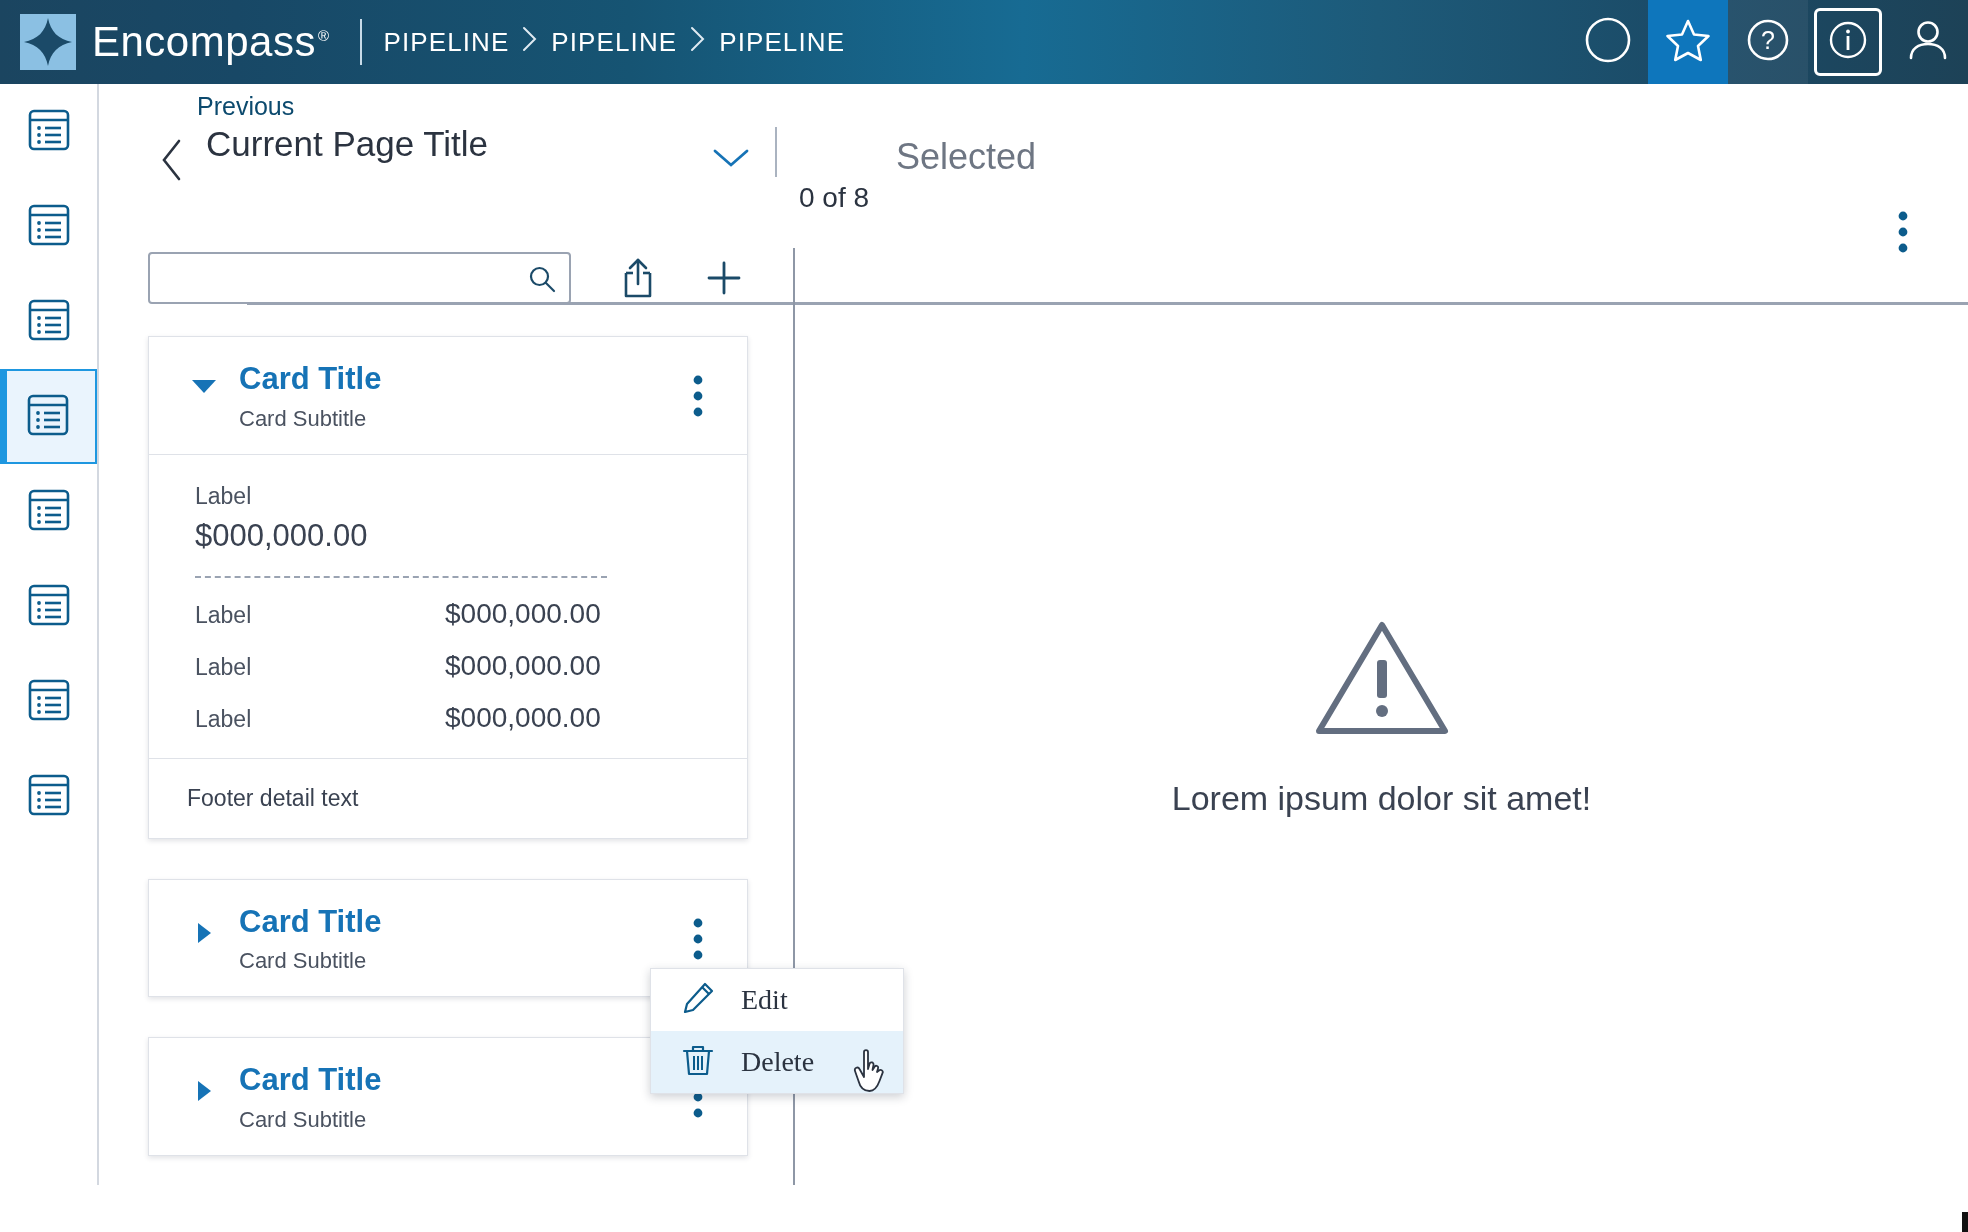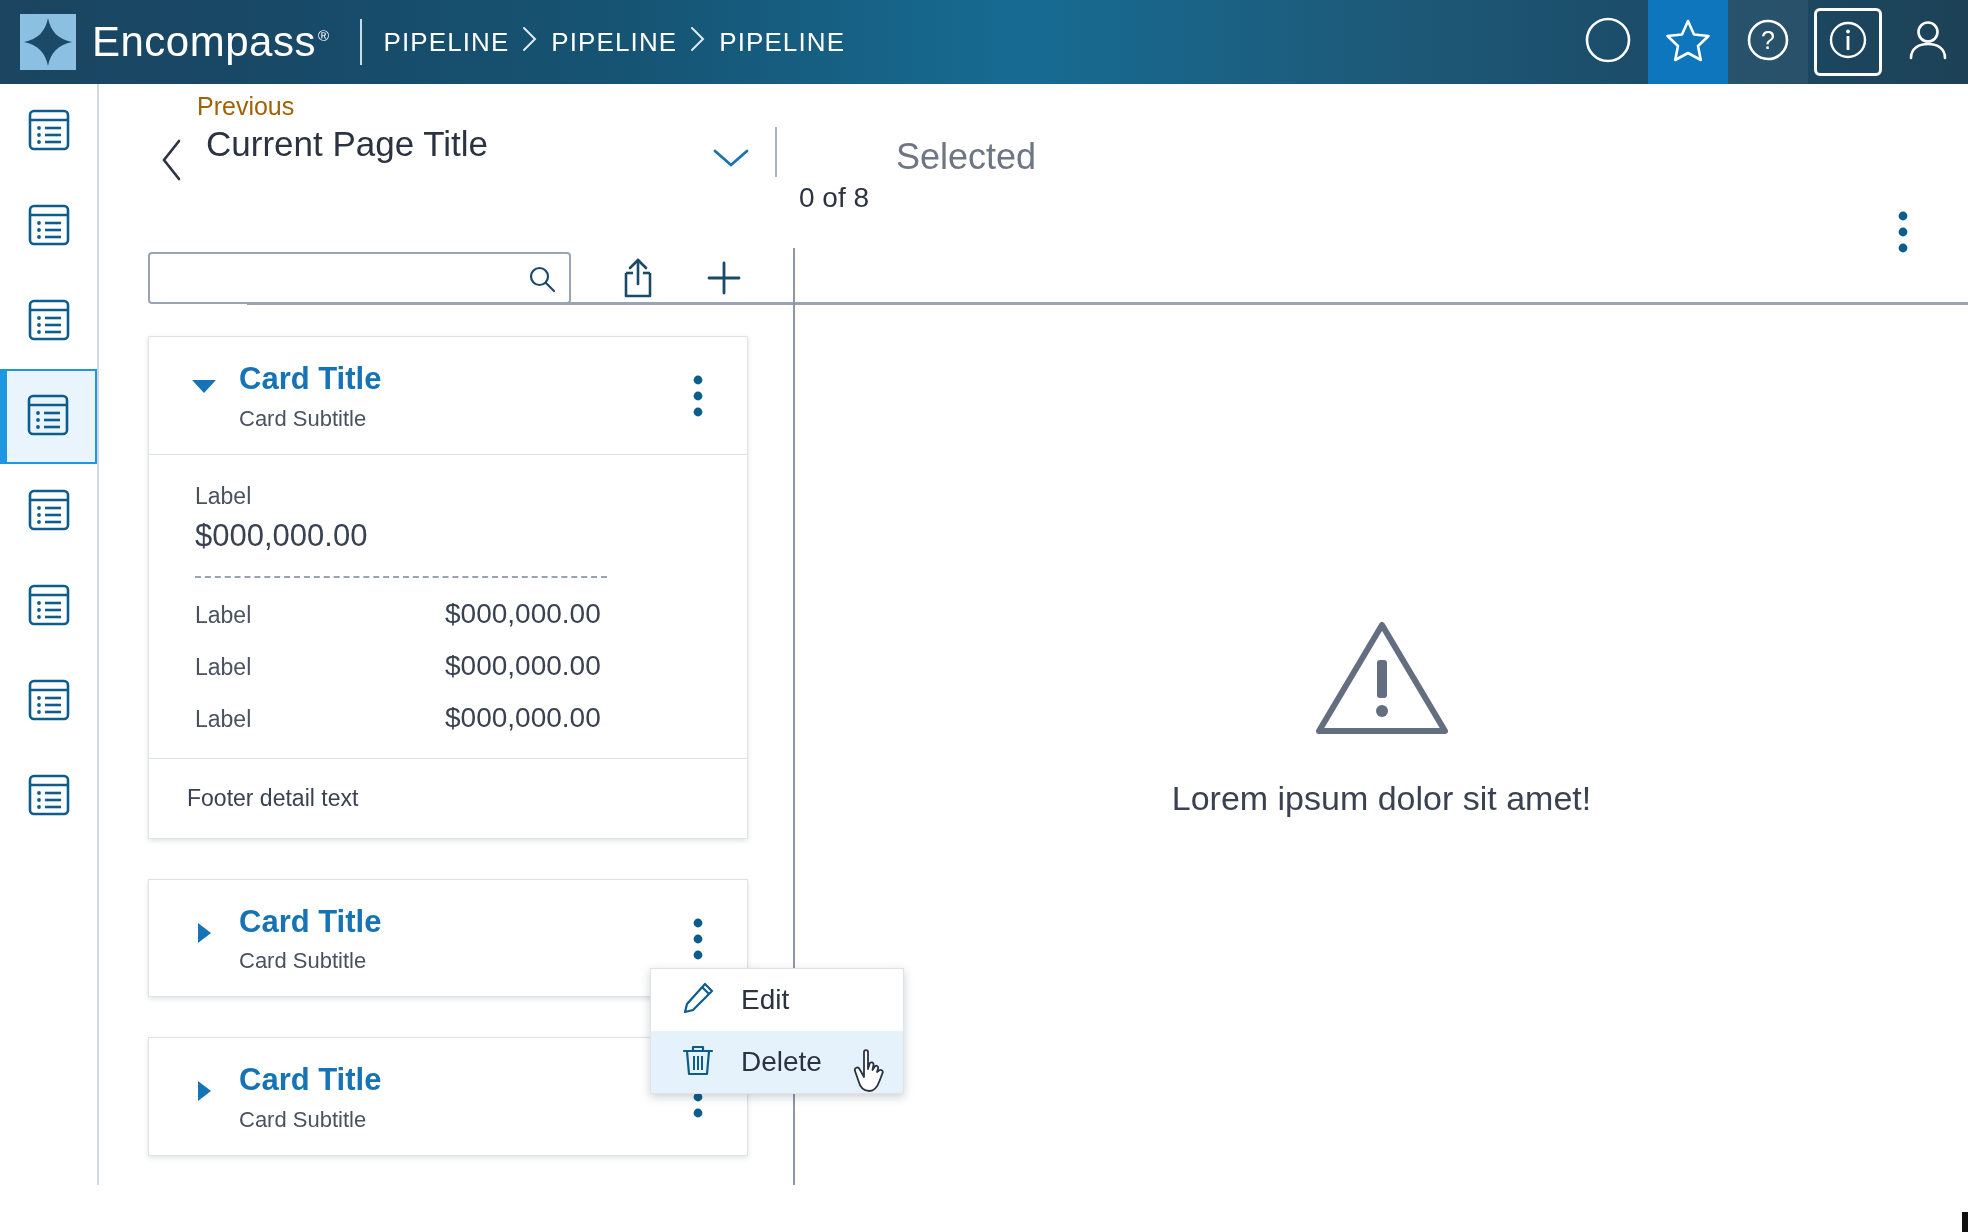--- a/index.html
+++ b/index.html
@@ -159,21 +159,21 @@
   .back-chevron {
     position: absolute;
     left: 60px;
     top: 54px;
     cursor: pointer;
   }
   .prev-link {
     position: absolute;
     left: 98px;
     top: 8px;
-    color: #a16207;
+    color: #0c4a6e;
     font-size: 25px;
     cursor: pointer;
   }
   .page-title {
     position: absolute;
     left: 107px;
     top: 40px;
     font-size: 35px;
     color: #2b3340;
     font-weight: 400;
@@ -354,20 +354,21 @@
   
   .ctxmenu {
     position: absolute;
     left: 650px;
     top: 968px;
     width: 252px;
     background: #ffffff;
     border: 1px solid #dfe2e8;
     box-shadow: 0 3px 9px rgba(30,40,60,0.22);
     z-index: 40;
+    font-family: Liberation Serif, serif;
   }
   .ctx-item {
     display: flex;
     align-items: center;
     height: 62px;
     padding-left: 30px;
     cursor: pointer;
   }
   .ctx-item.active { background: #e5f2fb; }
   .ctx-label {

